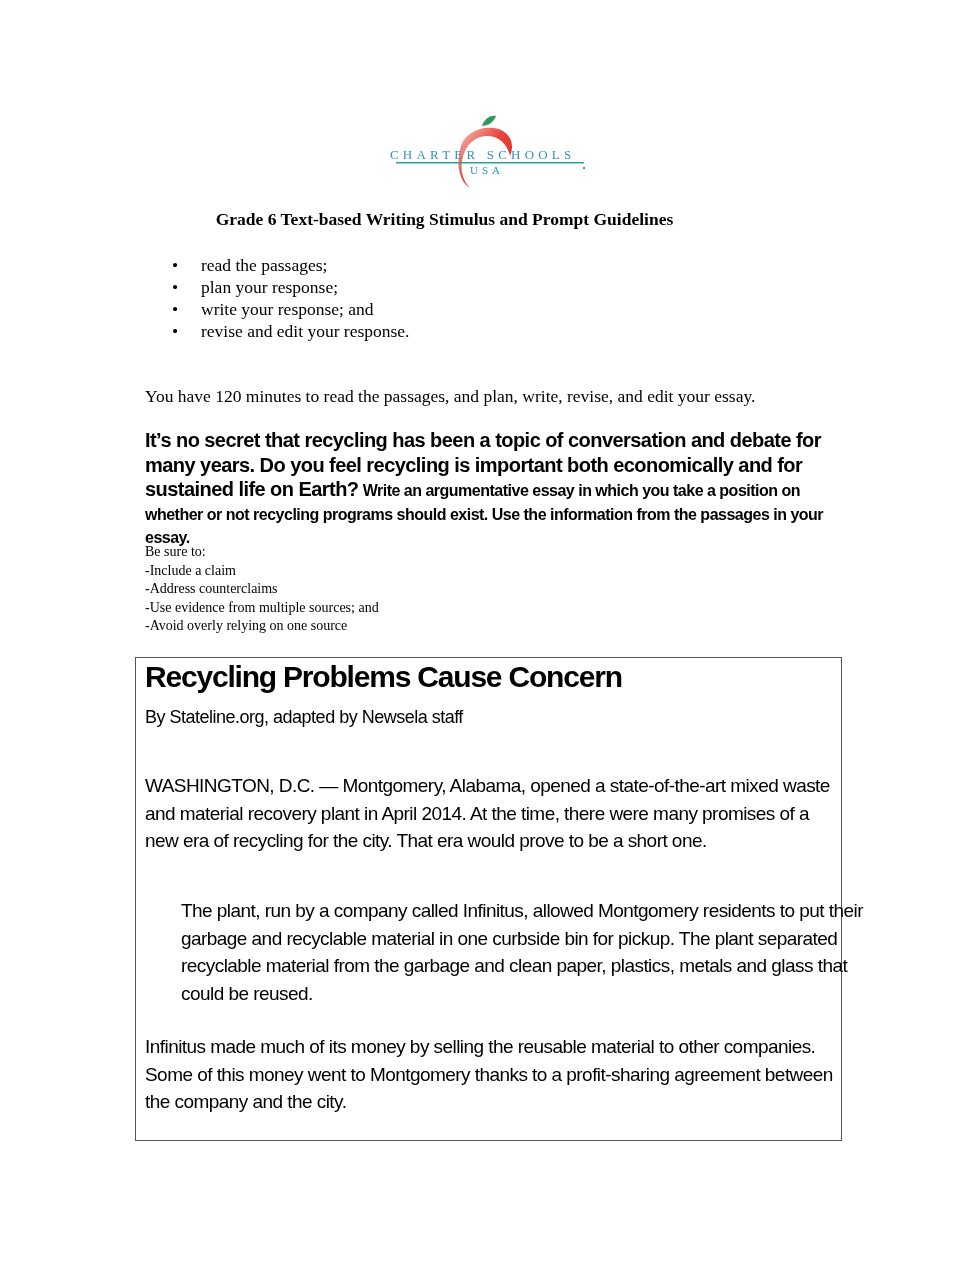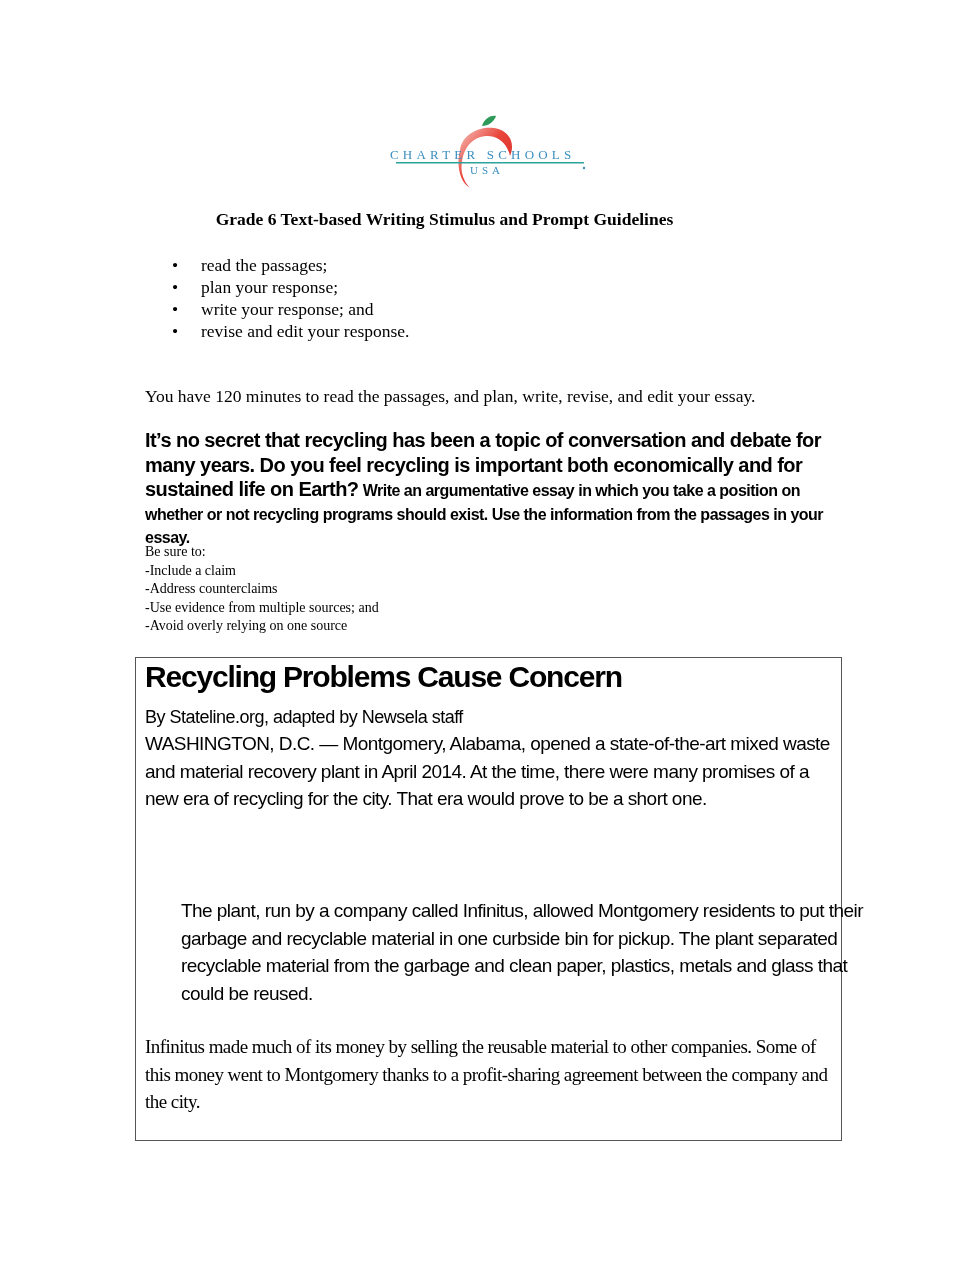--- a/index.html
+++ b/index.html
@@ -23,23 +23,23 @@
     #prompt { left: 145px; top: 429px; width: 700px; font-size: 15px; line-height: 23.5px; }
     #prompt .lead { font-size: 20px; letter-spacing: -0.55px; font-weight: bold; }
     #prompt .task { font-size: 16px; letter-spacing: -0.5px; font-weight: bold; }
 
     #checklist { left: 145px; top: 543px; font-size: 14px; line-height: 18.5px; }
 
     #passage-box { left: 135px; top: 657px; width: 707px; height: 484px; border: 1px solid #555; box-sizing: border-box; }
     #passage-title { left: 145px; top: 660px; font-size: 30px; letter-spacing: -1.2px; font-weight: bold; }
     #passage-byline { left: 145px; top: 707px; font-size: 18px; letter-spacing: -0.5px; }
     .para { left: 145px; width: 690px; font-size: 19px; line-height: 27.5px; letter-spacing: -0.55px; }
-    #para-1 { top: 730px; }
+    #para-1 { top: 772px; }
     #para-2 { top: 897px; margin-left: 36px; }
-    #para-3 { top: 1033px; font-family: Liberation Serif, serif; }
+    #para-3 { top: 1033px; }
   </style>
 </head>
 <body>
 
 <div id="logo" class="abs">
   <svg width="204" height="80" viewBox="0 0 204 80">
     <defs>
       <linearGradient id="appleGrad" x1="0" y1="0" x2="1" y2="1">
         <stop offset="0" stop-color="#f7c6c0"></stop>
         <stop offset="0.45" stop-color="#e8443a"></stop>

